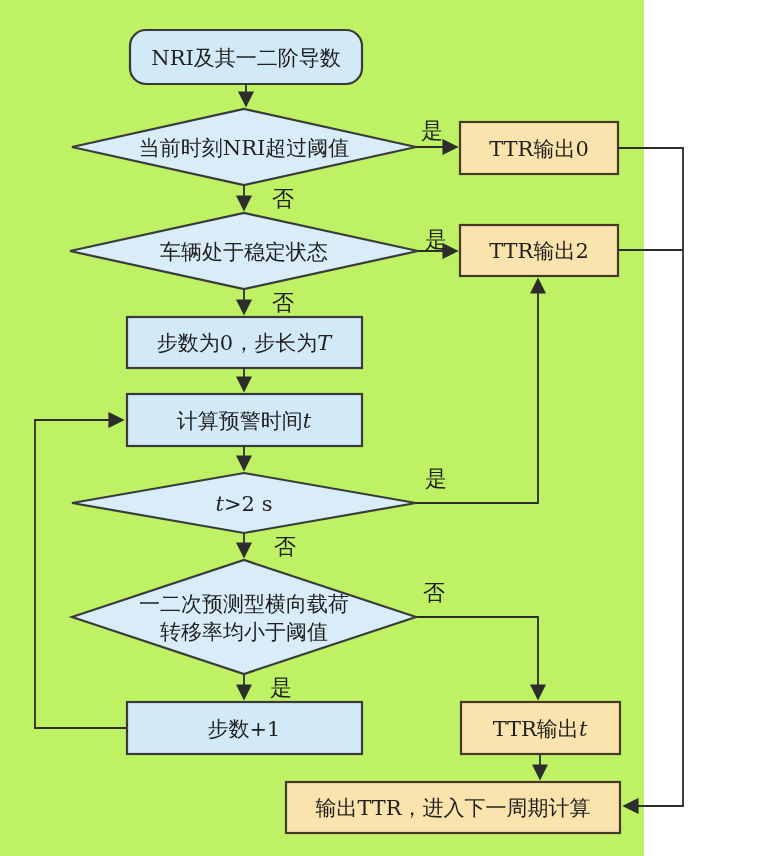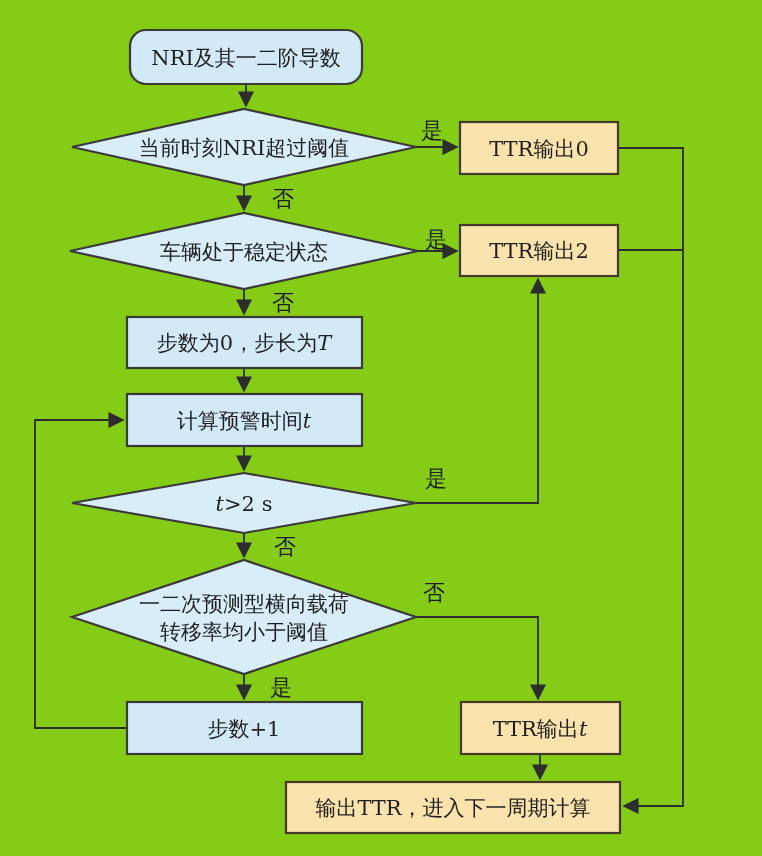--- a/index.html
+++ b/index.html
@@ -2,23 +2,23 @@
 <html style="--process-fill: #d2e9f7; --decision-fill: #d8edf8; --output-fill: #fae3ac; --node-border: #3a3a3a; --output-border: #45392a; --line-color: #2d2d2d; --text-color: #1f1f1f;"><head>
 <meta charset="utf-8">
 <style>
   html, body {
     margin: 0;
     padding: 0;
     background: #ffffff;
   }
   #stage {
     position: relative;
-    width: 762px;
+    width: 644px;
     height: 856px;
-    background: #84cc16;
+    background: #bef264;
     font-family: "DejaVu Serif", "Liberation Serif", serif;
     text-decoration: underline;
   }
   svg { display: block; }
 
   .process {
     fill: var(--process-fill, #d2e9f7);
     stroke: var(--node-border, #3a3a3a);
     stroke-width: 2.2;
   }

